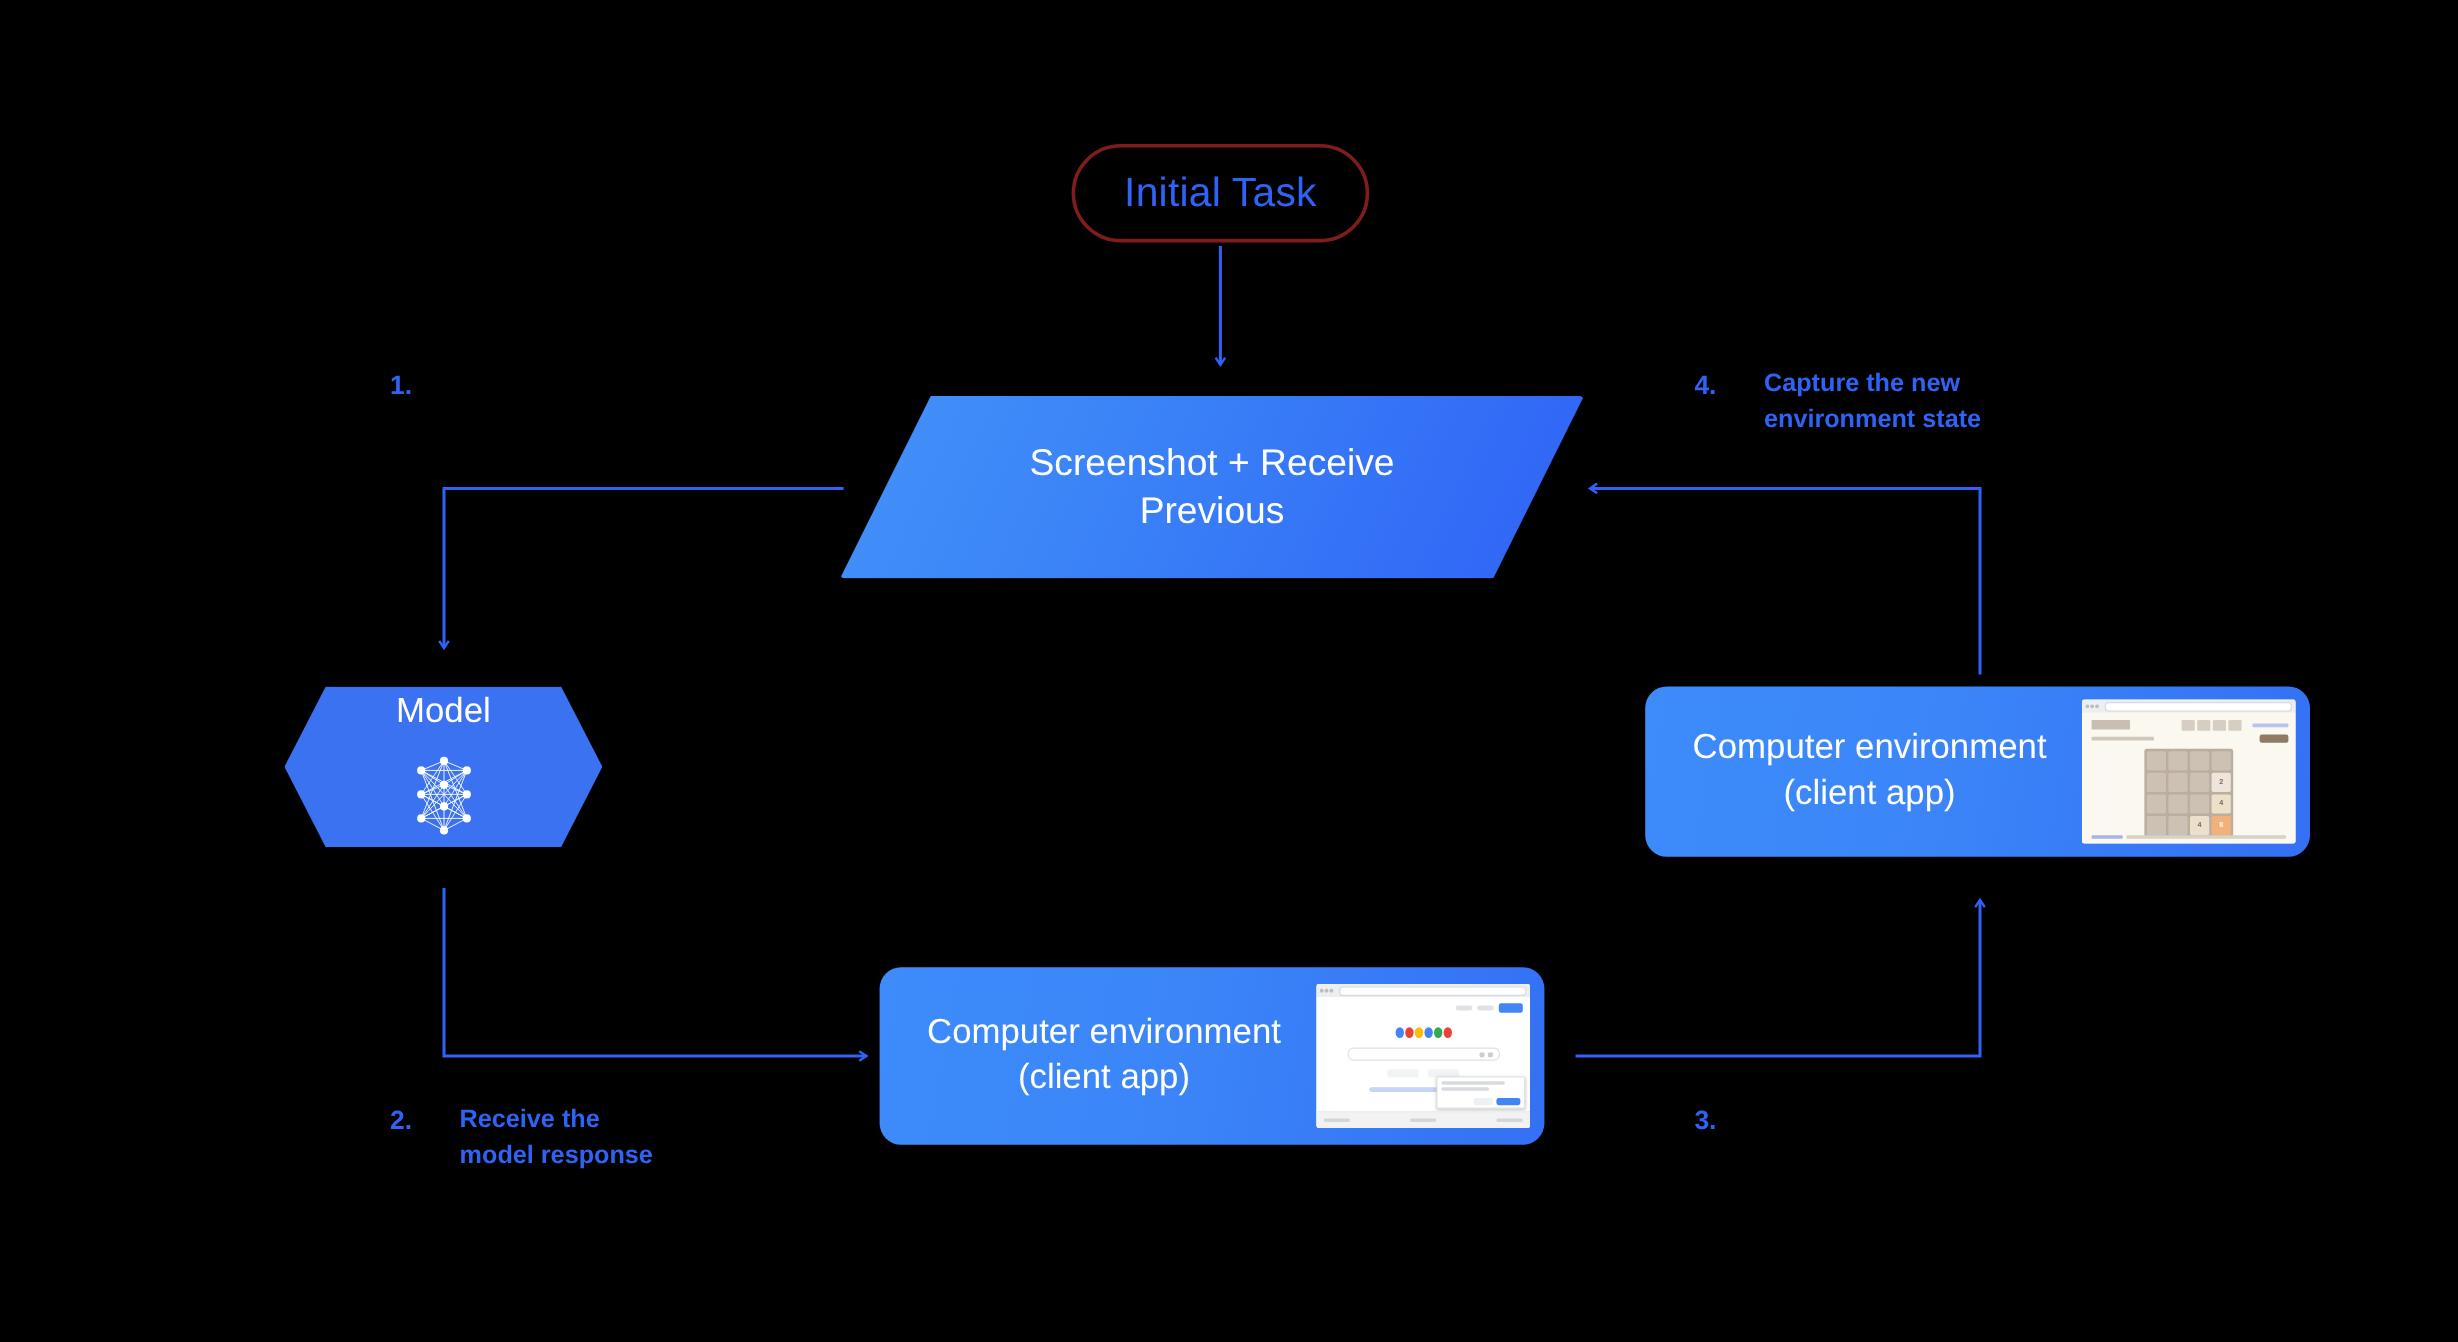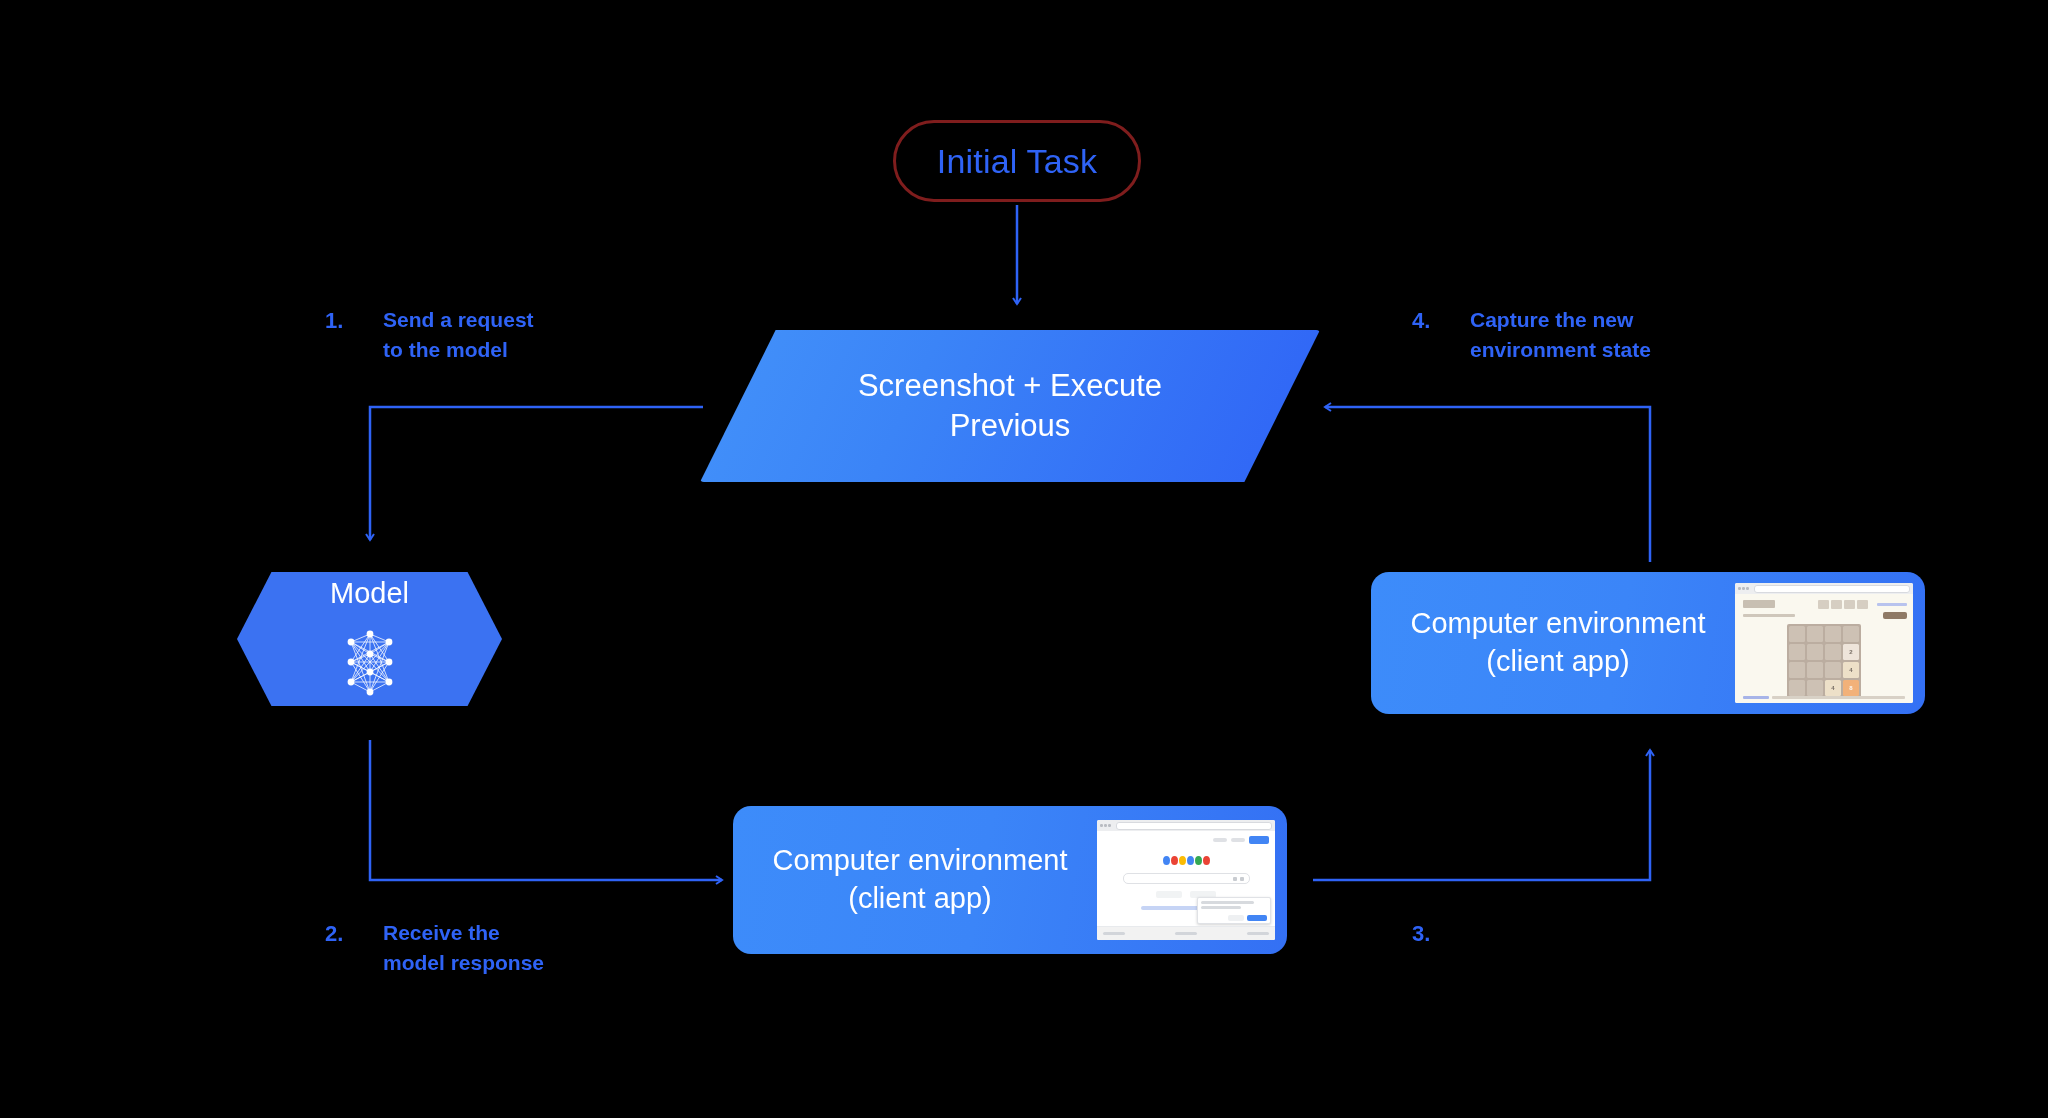--- a/index.html
+++ b/index.html
@@ -331,21 +331,21 @@
     </g>
   </svg>
 
   <div class="pill">
     <span class="pill-label">Initial Task</span>
   </div>
 
   <div class="para-wrap">
     <div class="para-shape"></div>
     <div class="para-text">
-      <span>Screenshot + Execute</span>
+      <span>Screenshot + Receive</span>
       <span>Previous</span>
     </div>
   </div>
 
   <div class="hex-wrap">
     <div class="hex-shape"></div>
     <div class="hex-inner">
       <span class="hex-label">Model</span>
       <svg class="nn-icon" width="62" height="78" viewBox="0 0 62 78">
         <g stroke="#ffffff" stroke-width="0.8" fill="none" opacity="0.95">
@@ -482,22 +482,20 @@
             <div class="g-fline"></div>
             <div class="g-fline"></div>
           </div>
         </div>
       </div>
     </div>
   </div>
 
   <div class="step step-1">
     <span class="step-num">1.</span>
-    <span class="step-text">Send a request
-to the model</span>
   </div>
   <div class="step step-2">
     <span class="step-num">2.</span>
     <span class="step-text">Receive the
 model response</span>
   </div>
   <div class="step step-3">
     <span class="step-num">3.</span>
   </div>
   <div class="step step-4">

